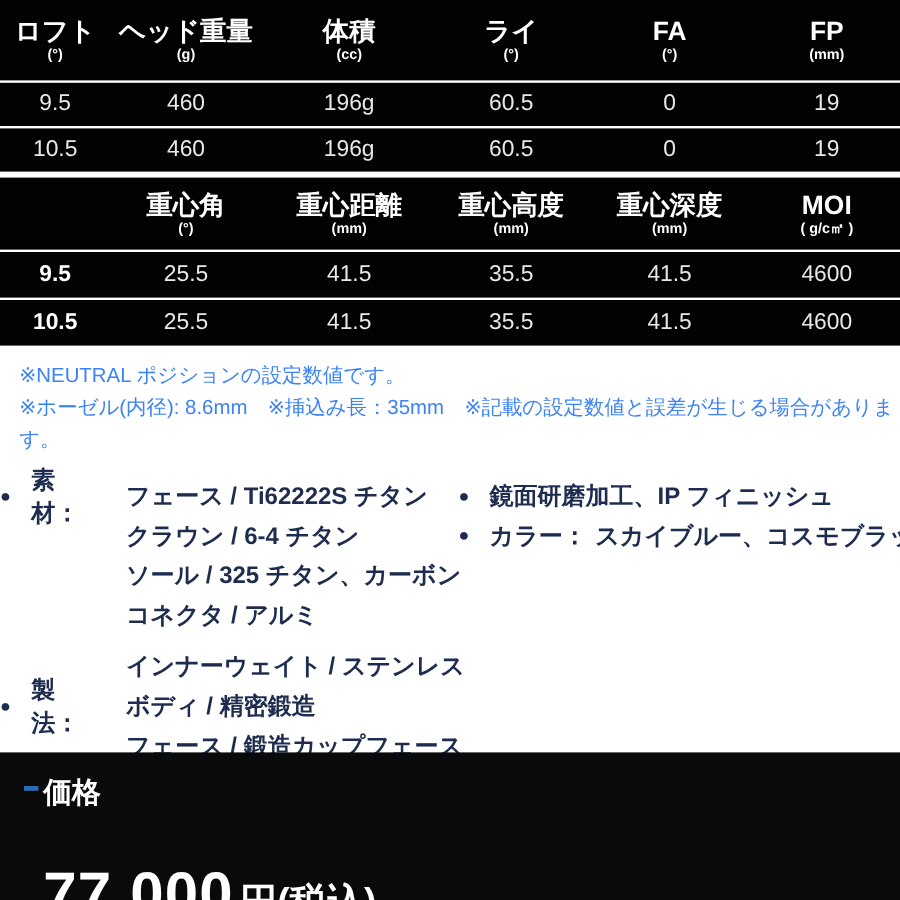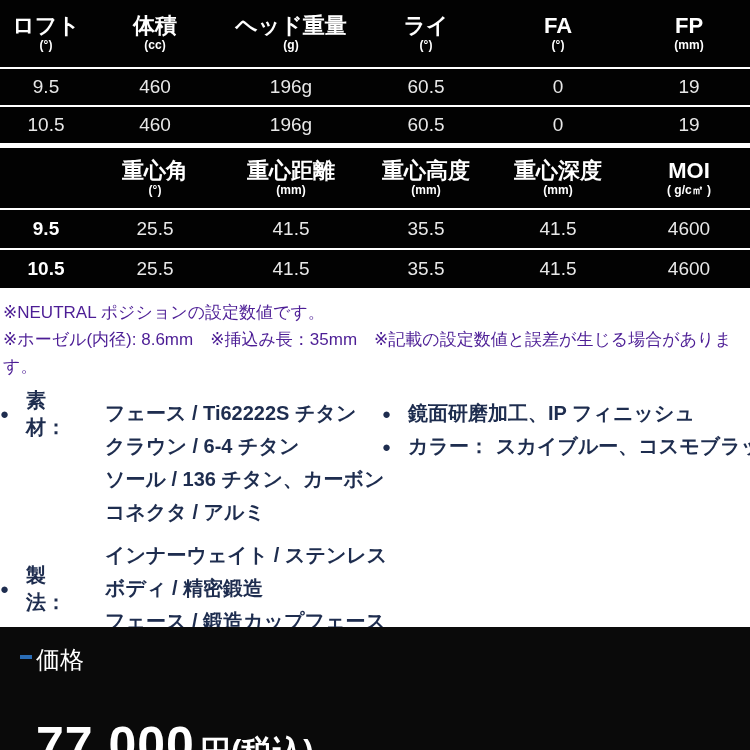--- a/index.html
+++ b/index.html
@@ -25,21 +25,21 @@
   .data-row { border-top:2px solid #ffffff; height:36px; }
   .data-row2 { border-top:2px solid #ffffff; height:38px; }
   .cell {
     display:flex; align-items:center; justify-content:center;
     color:#e8e8e8; font-size:19px;
   }
   .rowhead { font-weight:bold; color:#ffffff; }
   .tsep { height:5px; background:#ffffff; }
 
   
-  .notes { padding:11px 4px 0 3px; color:#4c1d95; font-size:17px; line-height:27px; }
+  .notes { padding:11px 4px 0 16px; color:#3b82f6; font-size:17px; line-height:27px; }
 
   
   .details {
     display:flex; margin-top:17px;
     color:#1e2d4f; font-weight:bold; font-size:20px;
   }
   .d-left  { width:382px; }
   .d-right { flex:1; }
   .d-line  { display:flex; align-items:center; height:33px; }
   .d-line.gap-before { margin-top:10px; }
@@ -52,42 +52,42 @@
   .price-bar {
     position:absolute; left:0; right:0; top:627px; bottom:0;
     background:#0a0a0a; color:#ffffff;
     padding:17px 0 0 36px; box-sizing:border-box;
   }
   .price-label-row { position:relative; }
   .price-dash {
     position:absolute; left:-16px; top:11px;
     width:12px; height:4px; background:#2a6cb5;
   }
-  .price-label { font-size:24px; font-weight:normal;text-align:right; }
+  .price-label { font-size:24px; font-weight:bold;text-align:right; }
   .price-value-row { margin-top:3px; display:flex; align-items:baseline; }
   .price-amount { font-size:50px; font-weight:600; letter-spacing:1px;margin-top:37px; }
   .price-suffix { font-size:31px; font-weight:700; margin-left:5px; }
 </style>
 </head>
 <body>
 
 <div class="tables">
 
   <div class="trow header1">
     <div class="hcell">
       <div class="h-label">ロフト</div>
       <div class="h-unit">(°)</div>
     </div>
     <div class="hcell">
+      <div class="h-label">ヘッド重量</div>
+      <div class="h-unit">(g)</div>
+    </div>
+    <div class="hcell">
       <div class="h-label">体積</div>
       <div class="h-unit">(cc)</div>
-    </div>
-    <div class="hcell">
-      <div class="h-label">ヘッド重量</div>
-      <div class="h-unit">(g)</div>
     </div>
     <div class="hcell">
       <div class="h-label">ライ</div>
       <div class="h-unit">(°)</div>
     </div>
     <div class="hcell">
       <div class="h-label">FA</div>
       <div class="h-unit">(°)</div>
     </div>
     <div class="hcell">
@@ -176,21 +176,21 @@
       <span class="d-text">フェース / Ti62222S チタン</span>
     </div>
     <div class="d-line">
       <span class="d-bullet"></span>
       <span class="d-label"></span>
       <span class="d-text">クラウン / 6-4 チタン</span>
     </div>
     <div class="d-line">
       <span class="d-bullet"></span>
       <span class="d-label"></span>
-      <span class="d-text">ソール / 136 チタン、カーボン</span>
+      <span class="d-text">ソール / 325 チタン、カーボン</span>
     </div>
     <div class="d-line">
       <span class="d-bullet"></span>
       <span class="d-label"></span>
       <span class="d-text">コネクタ / アルミ</span>
     </div>
     <div class="d-line gap-before">
       <span class="d-bullet"></span>
       <span class="d-label"></span>
       <span class="d-text">インナーウェイト / ステンレス</span>

